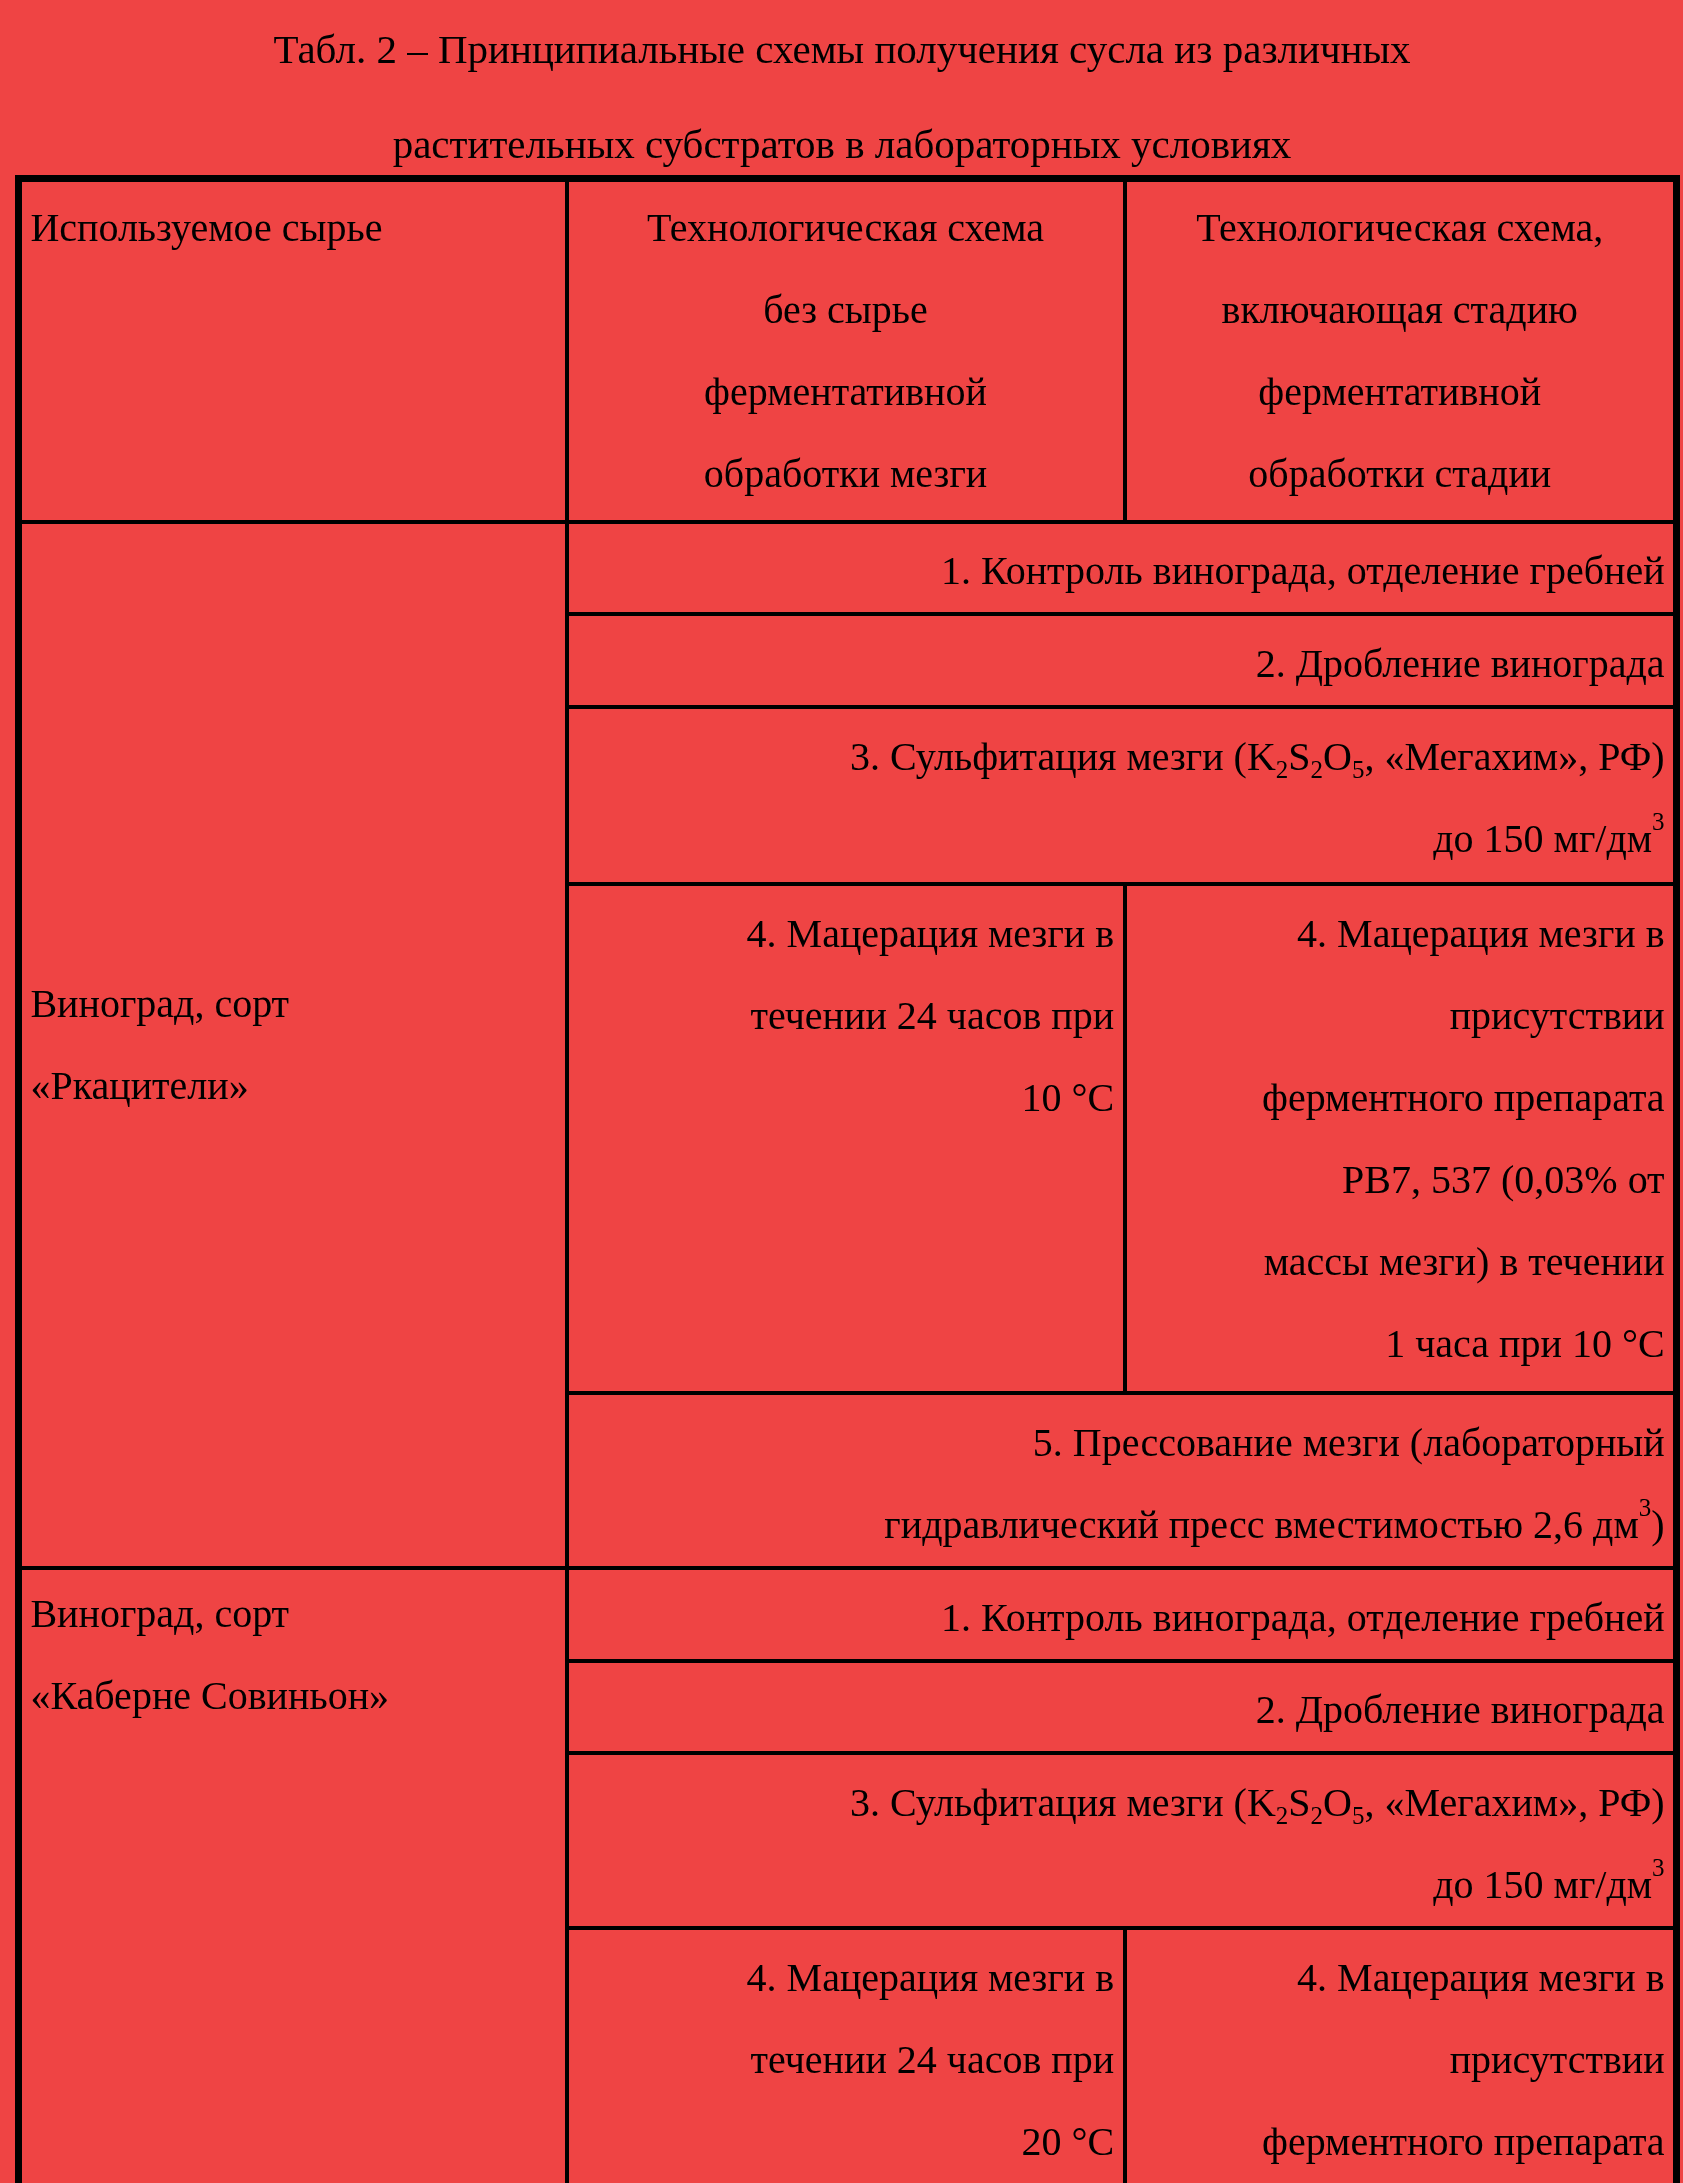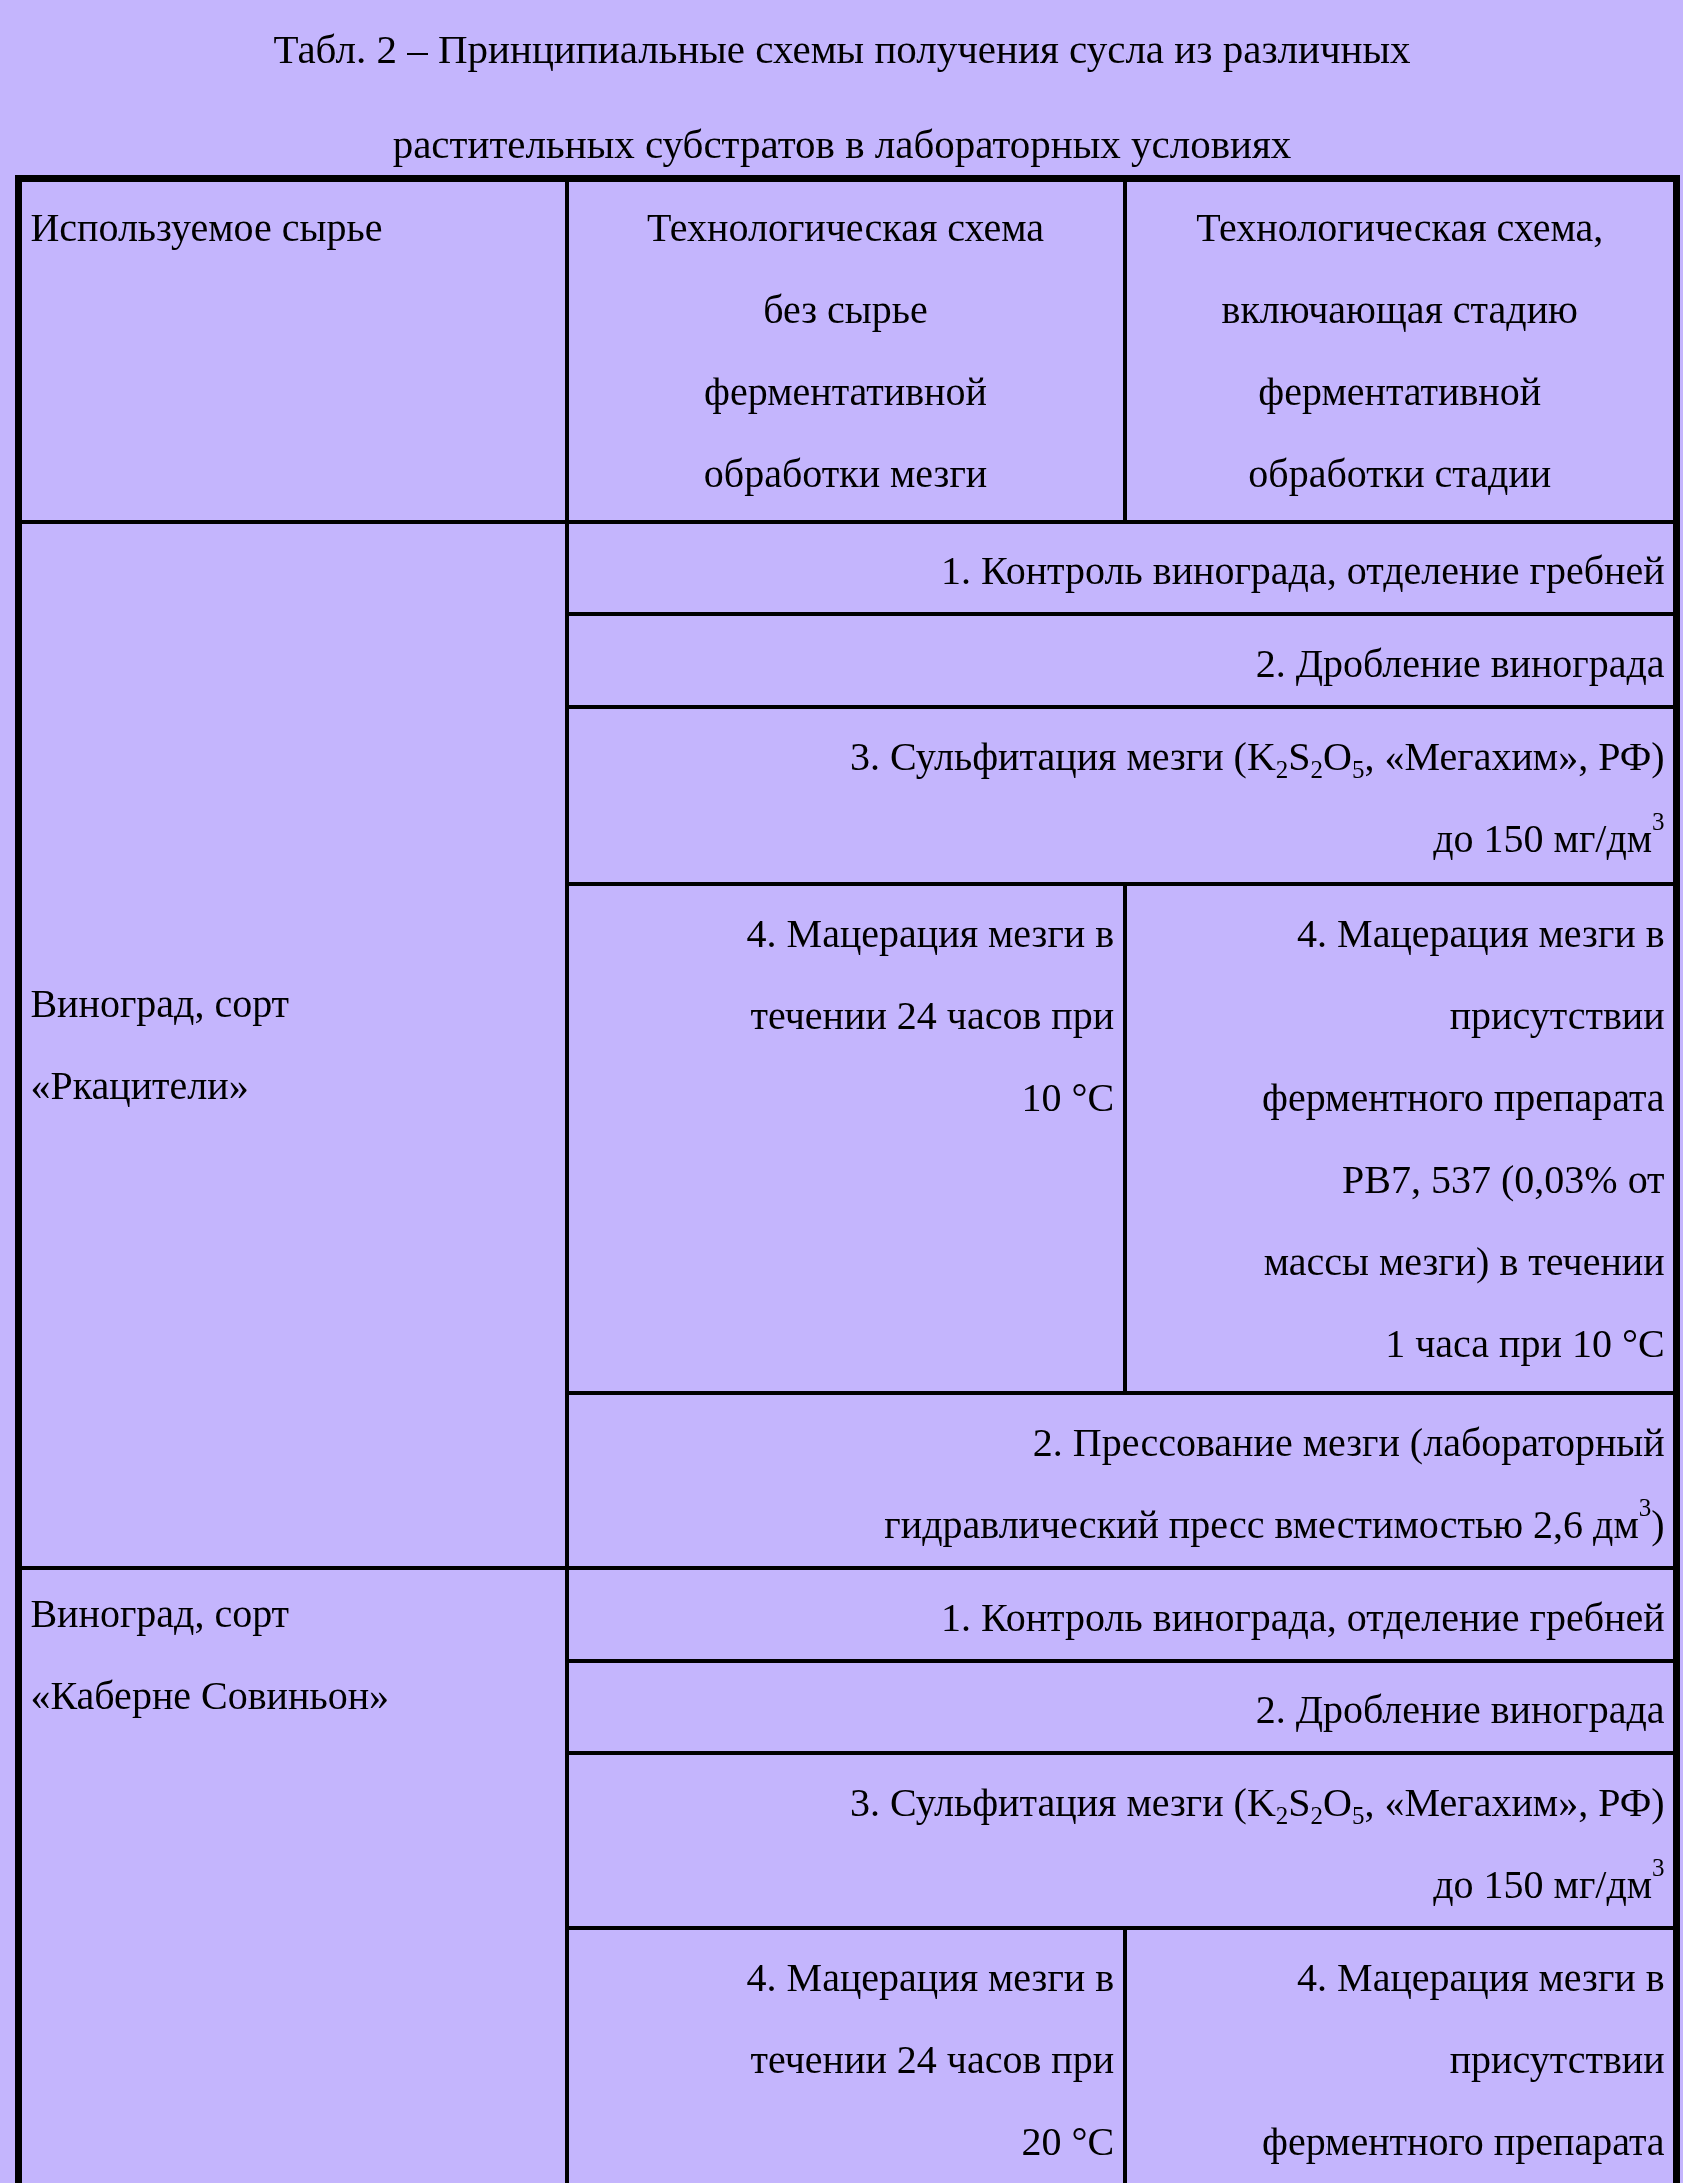--- a/index.html
+++ b/index.html
@@ -1,19 +1,19 @@
 <!DOCTYPE html>
 <html style="font-size:13.5px"><head>
 <meta charset="utf-8">
 <style>
   html,body{margin:0;padding:0;background:#e8e8e8;}
   .page{
     position:relative;
     width:1684px;height:2183px;
-    background:#c4b5fd;
+    background:#ef4444;
     color:#000000;
     font-family:"Liberation Serif","DejaVu Serif",serif;
     overflow:hidden;
   }
   .title{
     position:absolute;left:0;top:1.7px;width:100%;
     text-align:center;
     font-size:41px;
     line-height:95px;
   }
@@ -102,21 +102,21 @@
 10 °С</td>
       <td class="step pre">4. Мацерация мезги в
 присутствии
 ферментного препарата
 РВ7, 537 (0,03% от
 массы мезги) в течении
 1 часа при 10 °С</td>
     </tr>
     <tr style="height:170px">
       <td class="step" colspan="2">
-        <div>2. Прессование мезги (лабораторный</div>
+        <div>5. Прессование мезги (лабораторный</div>
         <div><span>гидравлический пресс вместимостью 2,6 дм</span><sup>3</sup><span>)</span></div>
       </td>
     </tr>
 
     <tr style="height:89px">
       <td class="raw raw-top pre" rowspan="4">Виноград, сорт
 «Каберне Совиньон»</td>
       <td class="step" colspan="2">1. Контроль винограда, отделение гребней</td>
     </tr>
     <tr style="height:88px">

